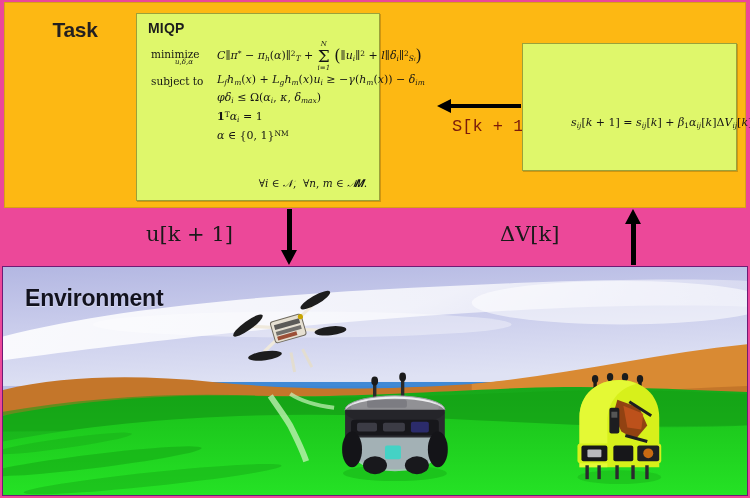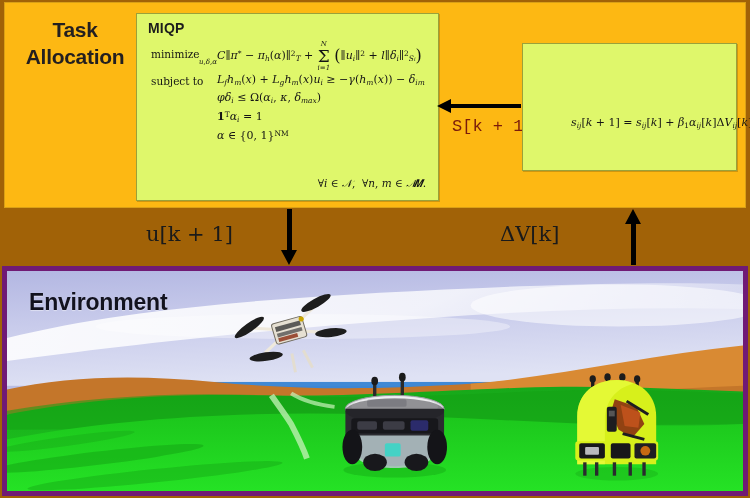--- a/index.html
+++ b/index.html
@@ -6,21 +6,21 @@
   html, body {
     margin: 0; padding: 0;
     width: 750px; height: 498px;
     background: #ffffff;
     font-family: "Liberation Sans", sans-serif;
     overflow: hidden;
   }
   #root {
     position: relative;
     width: 750px; height: 498px;
-    background: #a16207;
+    background: #ec4899;
   }
 
   
   .orange-band {
     position: absolute;
     left: 4px; top: 2px;
     width: 742px; height: 206px;
     background: #FDB813;
     border: 1px solid #d9a017;
   }
@@ -33,21 +33,21 @@
     font-weight: bold;
     color: #231f20;
     line-height: 1.28;
     letter-spacing: -0.3px;
   }
 
   
   .miqp-panel {
     position: absolute;
     left: 131px; top: 10px;
-    width: 303px; height: 188px;
+    width: 244px; height: 188px;
     background: #DFF76B;
     border: 1px solid #9aa13a;
     box-shadow: 1px 1px 0 rgba(0,0,0,0.18);
   }
   .miqp-title {
     position: absolute;
     left: 11px; top: 6px;
     font-size: 14px;
     font-weight: bold;
     color: #1c1c1c;
@@ -69,21 +69,21 @@
     flex: 0 0 66px;
     font-family: "DejaVu Serif", "Liberation Serif", serif;
     font-size: 10.5px;
     color: #141414;
     text-align: left;
     padding-top: 4px;
   }
   .kw .under {
     display: block;
     font-size: 7px;
-    text-align: right;
+    text-align: center;
     font-style: italic;
     line-height: 1;
     margin-top: -1px;
   }
   .expr {
     font-family: "DejaVu Serif", "Liberation Serif", serif;
     font-size: 11px;
     color: #141414;
     line-height: 1.55;
     white-space: nowrap;
@@ -208,21 +208,21 @@
   }
   #label-u { left: 146px; top: 222px; }
   #label-dv { left: 500px; top: 222px; }
 
   
   .scene {
     position: absolute;
     left: 2px; top: 266px;
     width: 746px; height: 230px;
     overflow: hidden;
-    border: 5px solid #701a75;
+    border: 1px solid #701a75;
     background: #b9bde4;
   }
   .scene svg { display: block; width: 100%; height: 100%; }
   .env-label {
     position: absolute;
     left: 22px; top: 18px;
     font-size: 23px;
     font-weight: 600;
     color: #12121e;
     letter-spacing: -0.2px;
@@ -231,21 +231,20 @@
 </style>
 </head>
 <body>
 
 <div id="root">
 
   <div class="orange-band">
 
     <div class="task-alloc-label">
       <div>Task</div>
-      <div>Allocation</div>
     </div>
 
     <div class="miqp-panel">
       <div class="miqp-title">MIQP</div>
 
       <div class="prob">
         <div class="prow">
           <div class="kw">
             minimize<span class="under">u,δ,α</span>
           </div>

